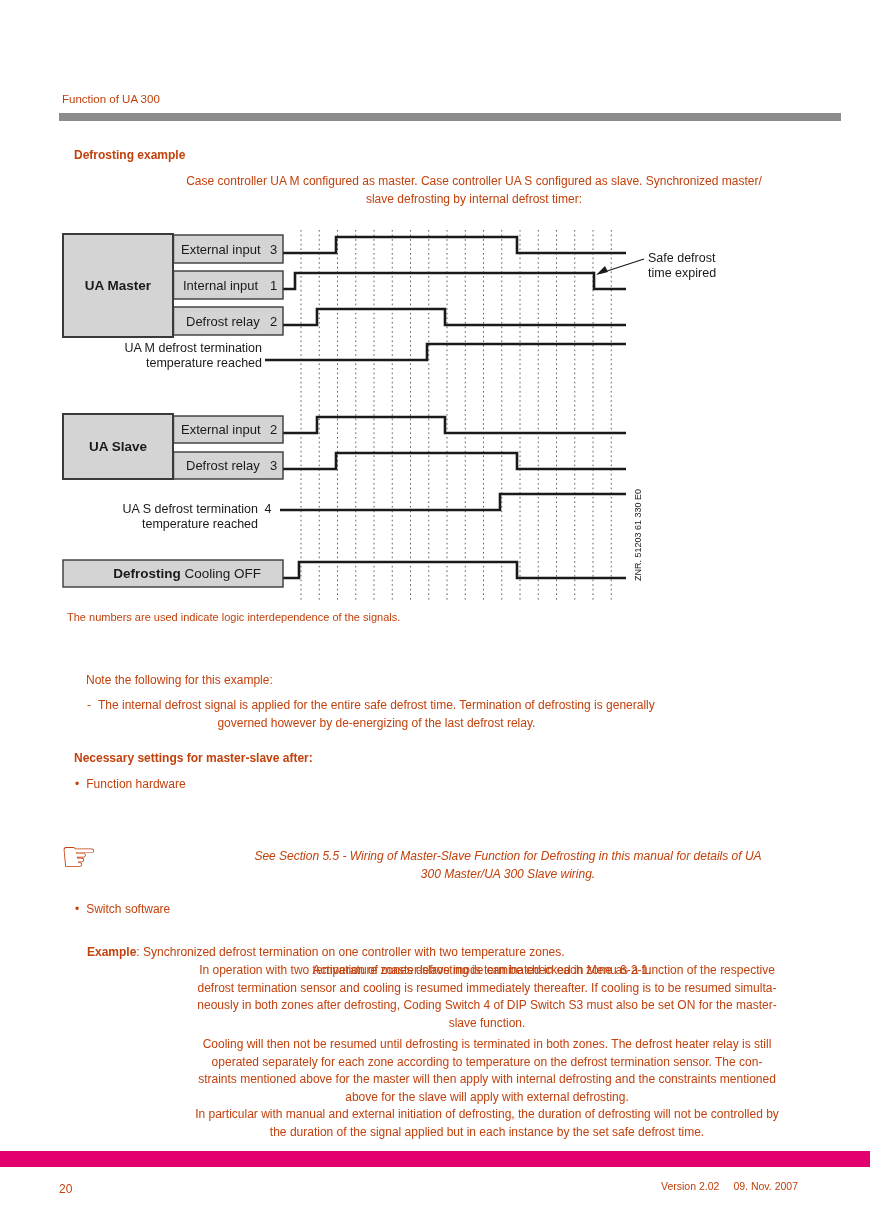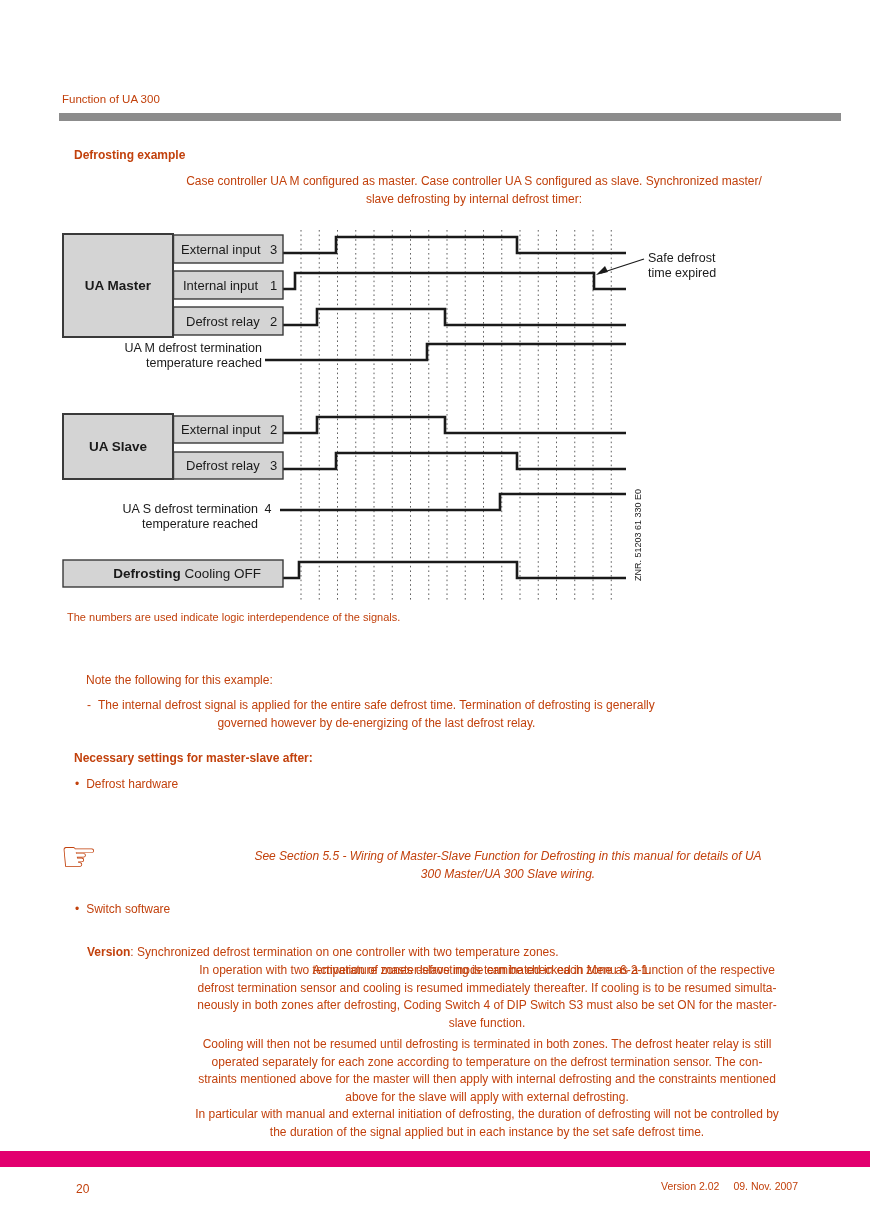--- a/index.html
+++ b/index.html
@@ -25,21 +25,21 @@
   #para-hardware{left:75px;top:797px;width:790px;}
   #ref-note-icon{left:60px;top:836px;font-size:42px;line-height:42px;}
   #ref-note-text{left:146px;top:848px;width:700px;}
   #bullet-software{left:63px;top:901px;}
   #para-software{left:75px;top:922px;width:790px;margin-top:40px;}
   #para-example{left:75px;top:944px;width:790px;}
   #para-zones{left:75px;top:962px;width:800px;}
   #para-cooling{left:75px;top:1036px;width:800px;}
   #para-manual{left:75px;top:1106px;width:800px;}
   #footer-bar{left:0;top:1151px;width:870px;height:16px;}
-  #footer-page-number{left:76px;top:1182px;font-size:12px;}
+  #footer-page-number{left:59px;top:1182px;font-size:12px;}
   #footer-version{right:72px;top:1180px;font-size:10.5px;display:flex;gap:14px;}
   svg text{font-family:"Liberation Sans",sans-serif;fill:#1a1a1a;}
 </style>
 </head>
 <body>
 
 <div id="page">
 
   <div class="abs" id="header-text">Function of UA 300</div>
   <div class="abs" id="header-rule" style="background:#8c8c8c;"></div>
@@ -127,34 +127,34 @@
   <div class="abs body-text" id="note-item">
     <span>-</span>
     <span class="pre">The internal defrost signal is applied for the entire safe defrost time. Termination of defrosting is generally
 governed however by de-energizing of the last defrost relay.</span>
   </div>
 
   <div class="abs body-text bold" id="settings-heading">Necessary settings for master-slave after:</div>
 
   <div class="abs body-text bullet-row" id="bullet-hardware">
     <span>•</span>
-    <span>Defrost hardware</span>
+    <span>Function hardware</span>
   </div>
 
   <div class="abs" id="ref-note-icon">☞</div>
   <div class="abs body-text italic pre" id="ref-note-text">See Section 5.5 - Wiring of Master-Slave Function for Defrosting in this manual for details of UA
 300 Master/UA 300 Slave wiring.</div>
 
   <div class="abs body-text bullet-row" id="bullet-software">
     <span>•</span>
     <span>Switch software</span>
   </div>
   <div class="abs body-text pre" id="para-software">Activation of master-slave mode can be checked in Menu 6-2-1.</div>
 
-  <div class="abs body-text" id="para-example"><span class="bold">Version</span><span class="pre">: Synchronized defrost termination on one controller with two temperature zones.</span></div>
+  <div class="abs body-text" id="para-example"><span class="bold">Example</span><span class="pre">: Synchronized defrost termination on one controller with two temperature zones.</span></div>
 
   <div class="abs body-text pre" id="para-zones">In operation with two temperature zones defrosting is terminated in each zone as a function of the respective
 defrost termination sensor and cooling is resumed immediately thereafter. If cooling is to be resumed simulta-
 neously in both zones after defrosting, Coding Switch 4 of DIP Switch S3 must also be set ON for the master-
 slave function.</div>
   <div class="abs body-text pre" id="para-cooling">Cooling will then not be resumed until defrosting is terminated in both zones. The defrost heater relay is still
 operated separately for each zone according to temperature on the defrost termination sensor. The con-
 straints mentioned above for the master will then apply with internal defrosting and the constraints mentioned
 above for the slave will apply with external defrosting.</div>
   <div class="abs body-text pre" id="para-manual">In particular with manual and external initiation of defrosting, the duration of defrosting will not be controlled by

